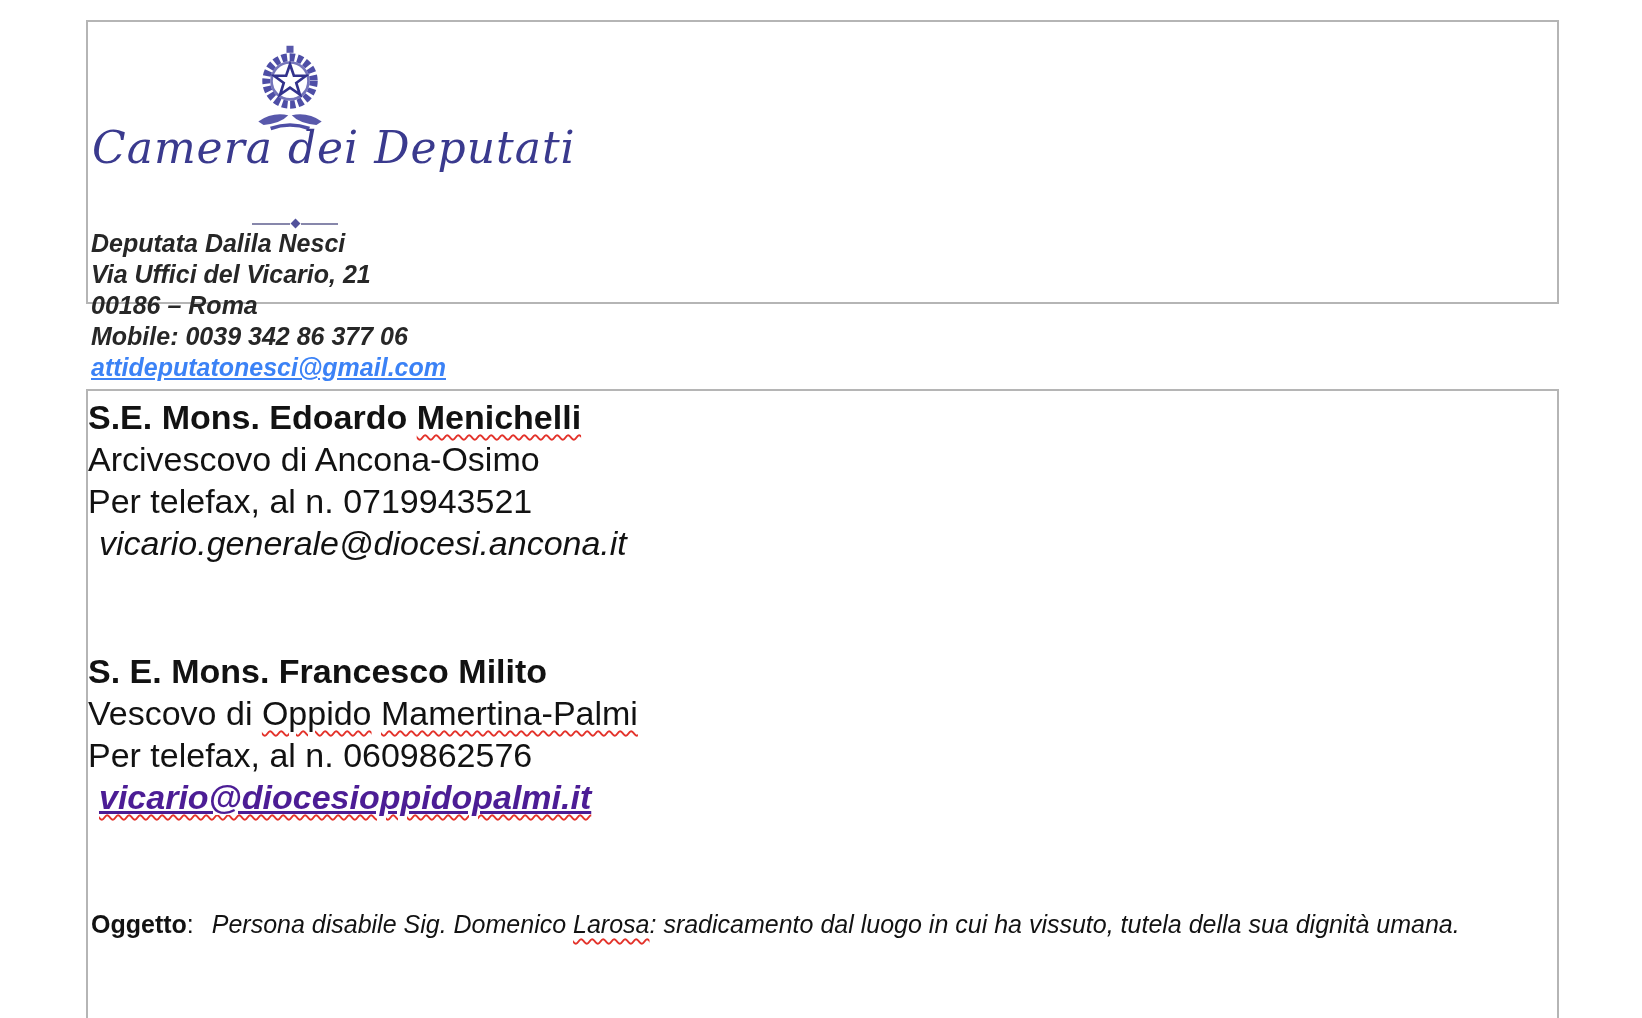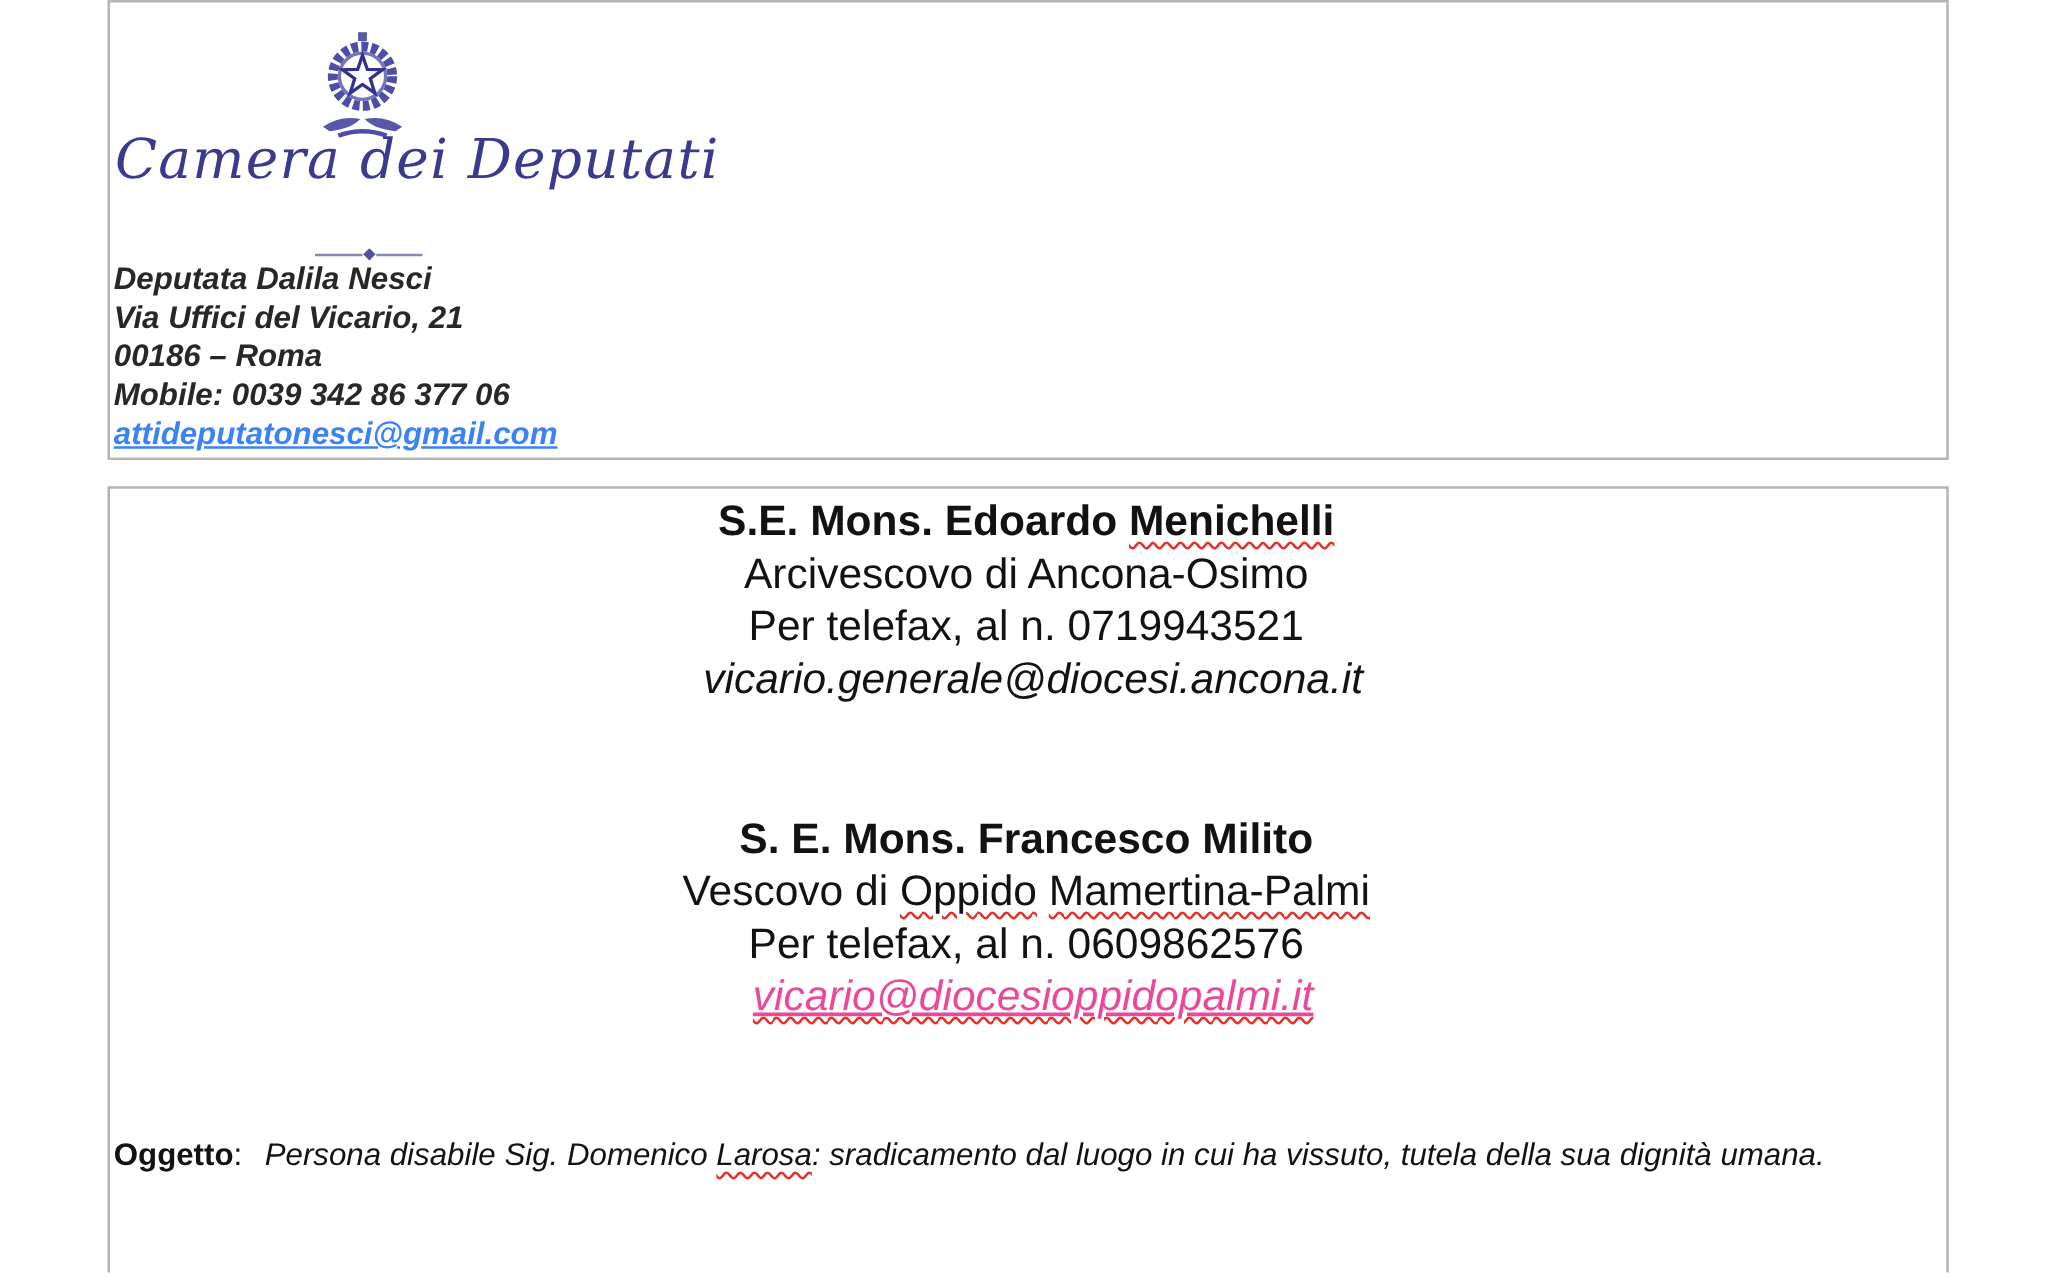--- a/index.html
+++ b/index.html
@@ -1,49 +1,49 @@
 <!DOCTYPE html>
 <html><head>
 <meta charset="utf-8">
 <style>
   * { margin:0; padding:0; box-sizing:border-box; }
   html,body { width:1642px; height:1018px; background:#ffffff; overflow:hidden; }
   body { font-family:"Liberation Sans","DejaVu Sans",sans-serif; color:#121212; position:relative; }
 
   .box { position:absolute; border:2px solid #b5b5b5; background:#ffffff; }
-  .box-letterhead { left:86px; top:0;  width:1473px; height:368px; }
+  .box-letterhead { left:86px; top:20px;  width:1473px; height:284px; }
   .box-body       { left:86px; top:389px; width:1473px; height:710px; }
 
   
   .emblem { position:absolute; left:158px; top:14px; width:88px; height:104px; }
   .script-title {
     position:absolute; left:4px; top:100px; white-space:nowrap;
     font-family:"DejaVu Serif","Liberation Serif",serif; font-style:italic;
     font-size:44px; color:#3a3a8e; letter-spacing:1px;
   }
   .lh-divider { position:absolute; left:164px; top:198px; width:86px; display:flex; align-items:center; gap:2px; }
   .lh-divider .dline { flex:1; height:2px; background:#8787ab; }
   .lh-divider .ddot  { width:7px; height:7px; background:#51519b; transform:rotate(45deg); flex:0 0 auto; }
   .contact {
     position:absolute; left:3px; top:206px;
     font-weight:bold; font-style:italic; font-size:25px; line-height:31px; color:#272727;
   }
   .email-link { color:#3b82f6; text-decoration:underline; cursor:pointer; }
 
   
-  .addr { text-align:center; font-size:34px; line-height:42px; padding-right:3px; color:#121212; }
+  .addr { text-align:left; font-size:34px; line-height:42px; padding-right:3px; color:#121212; }
   .addr-first  { padding-top:5px; }
   .addr-second { margin-top:86px; }
   .bold { font-weight:bold; }
   .it   { font-style:italic;padding-left:11px; }
   .sq {
     text-decoration-line:underline; text-decoration-style:wavy;
     text-decoration-color:#e3322a; text-decoration-thickness:2px; text-underline-offset:5px;
   }
-  .u-link { color:#ec4899; text-decoration:underline; cursor:pointer; }
+  .u-link { color:#4c1d95; text-decoration:underline; cursor:pointer;font-weight:bold; }
 
   
   .subject {
     margin:83px 3px 0 3px; font-size:25px; line-height:47px;
     text-align:justify; color:#121212;
   }
 </style>
 </head>
 <body>
 

